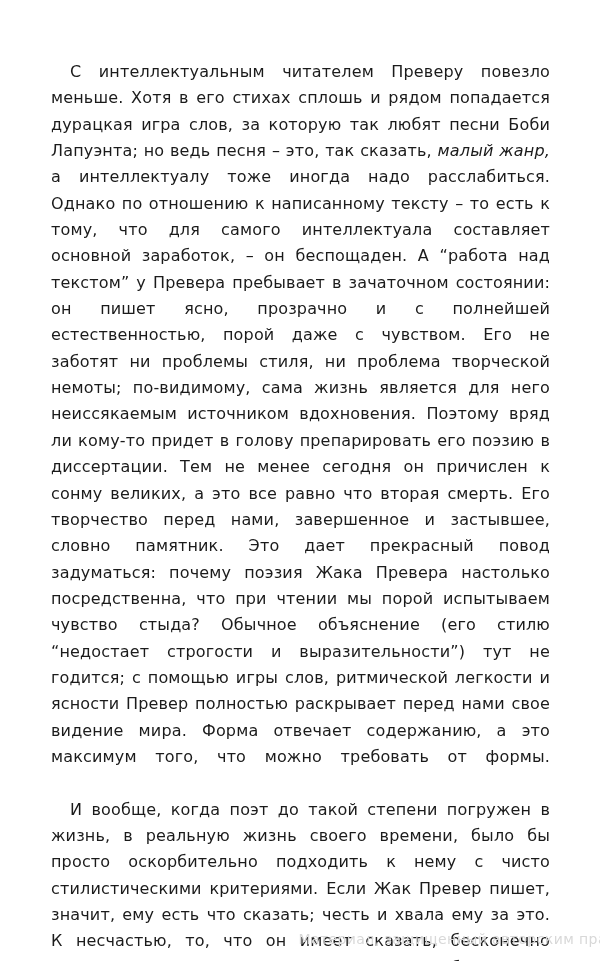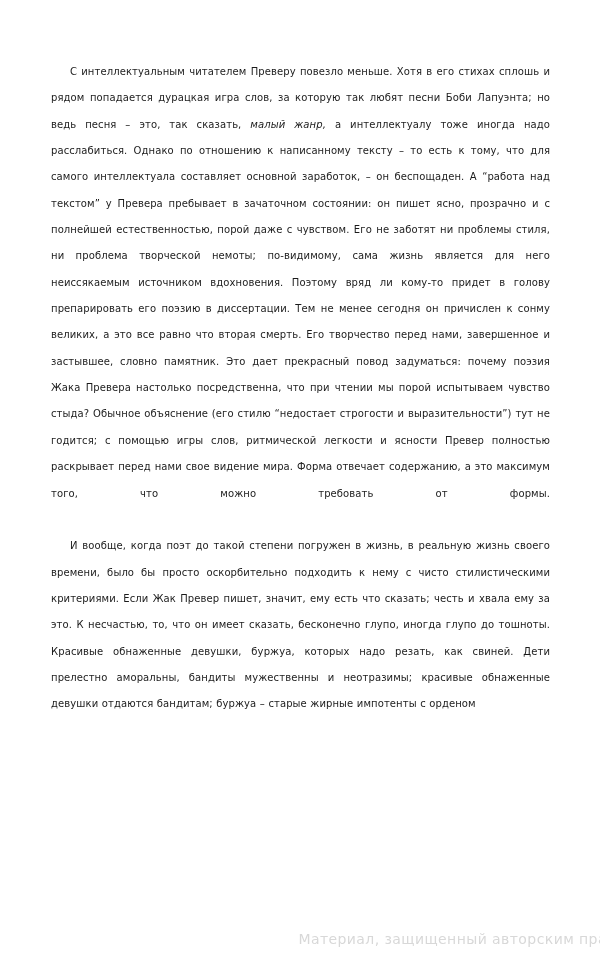--- a/index.html
+++ b/index.html
@@ -22,21 +22,21 @@
   .text-column {
     position: absolute;
     left: 51px;
     top: 59px;
     width: 499px;
   }
   .para {
     margin: 0;
     text-align: justify;
     text-justify: inter-word;
-    font-size: 10px;
+    font-size: 16px;
     line-height: 26.35px;
     color: #1b1b1b;
     text-indent: 19px;
     letter-spacing: 0.01em;
     word-spacing: 0.02em;
     -webkit-font-smoothing: antialiased;
   }
   .para + .para {
     margin-top: 0;
   }

